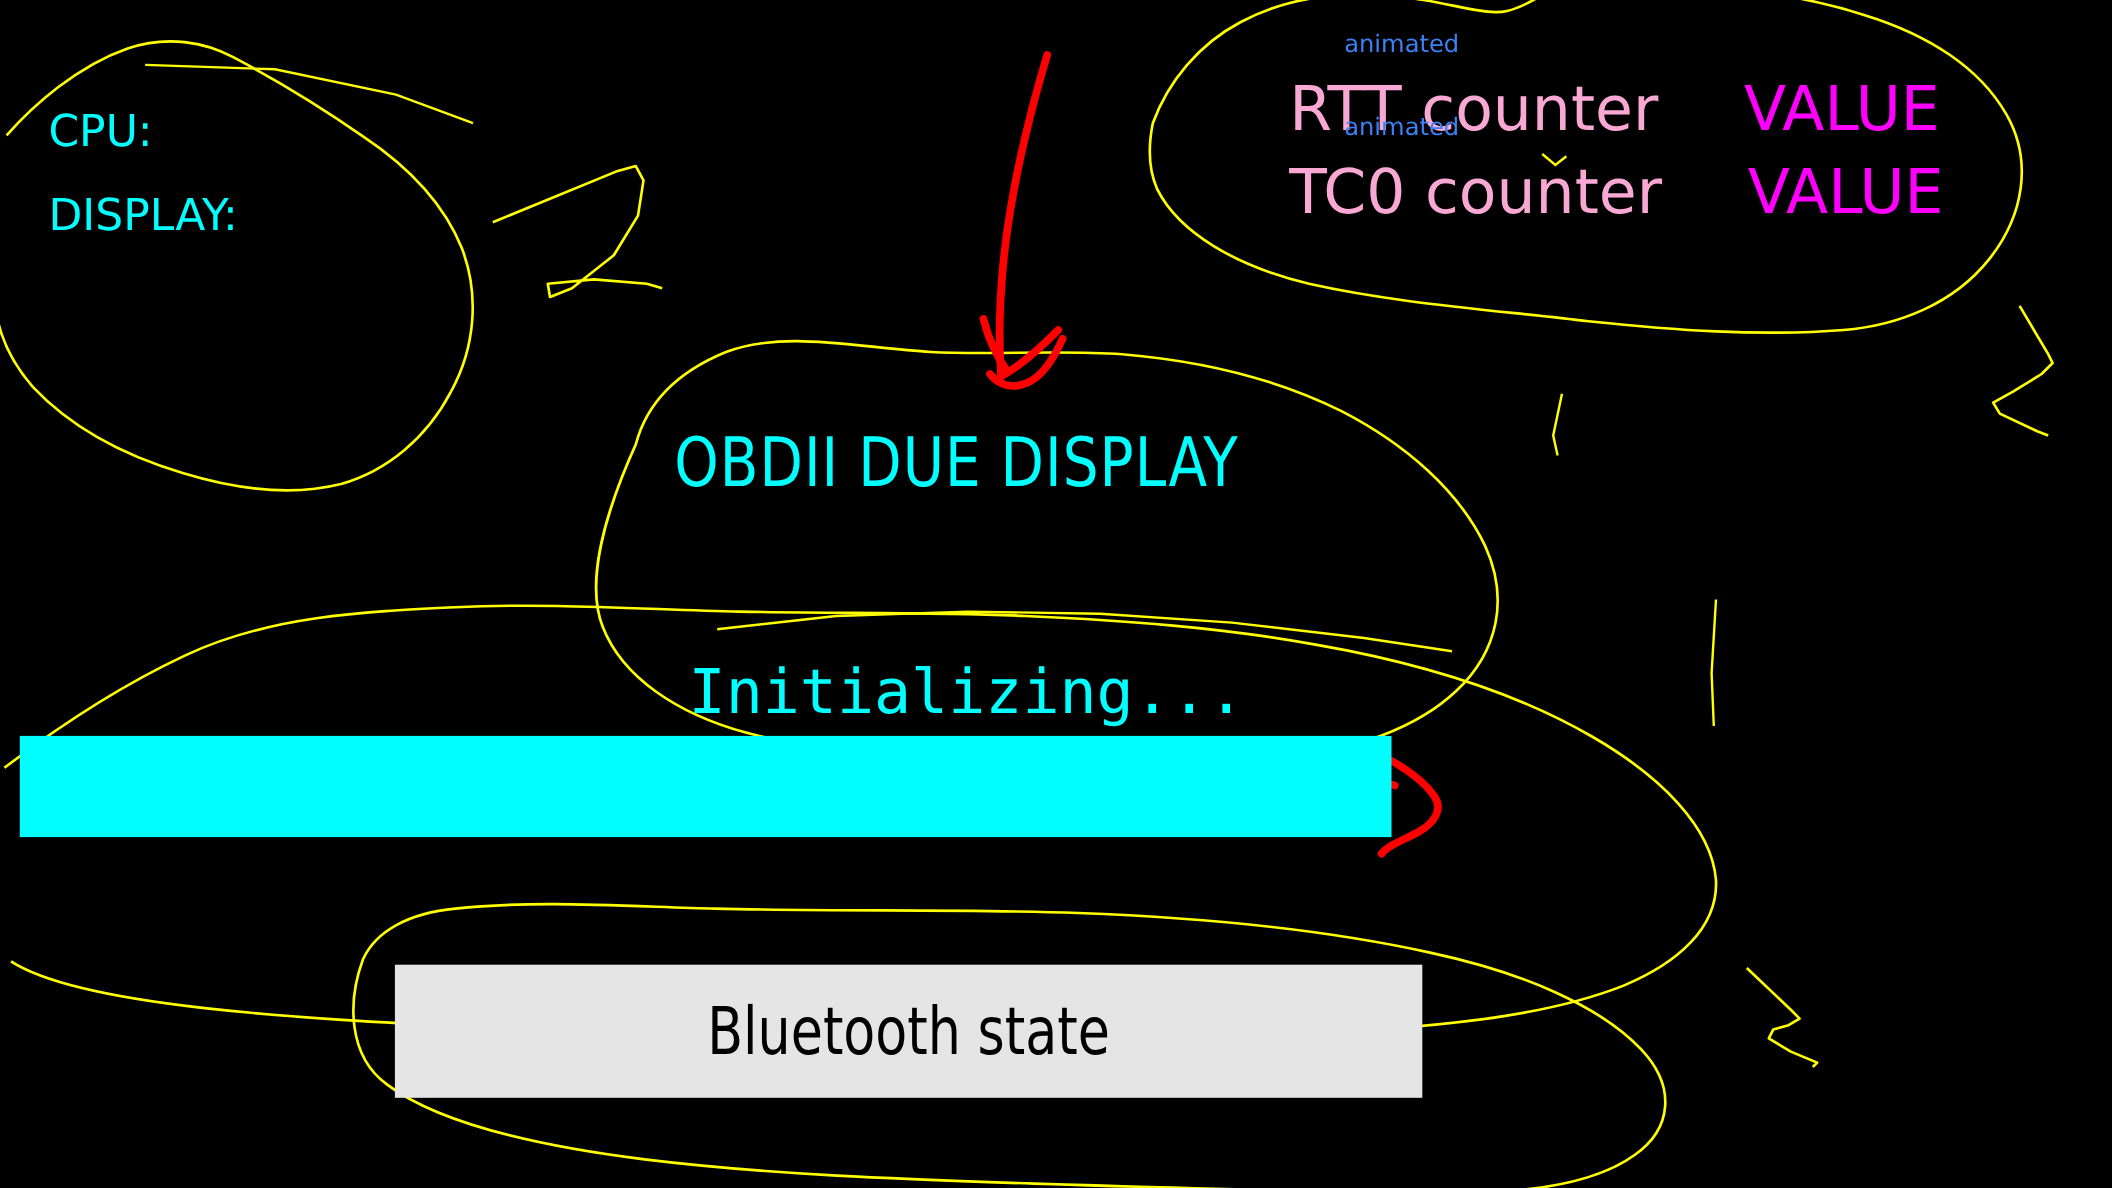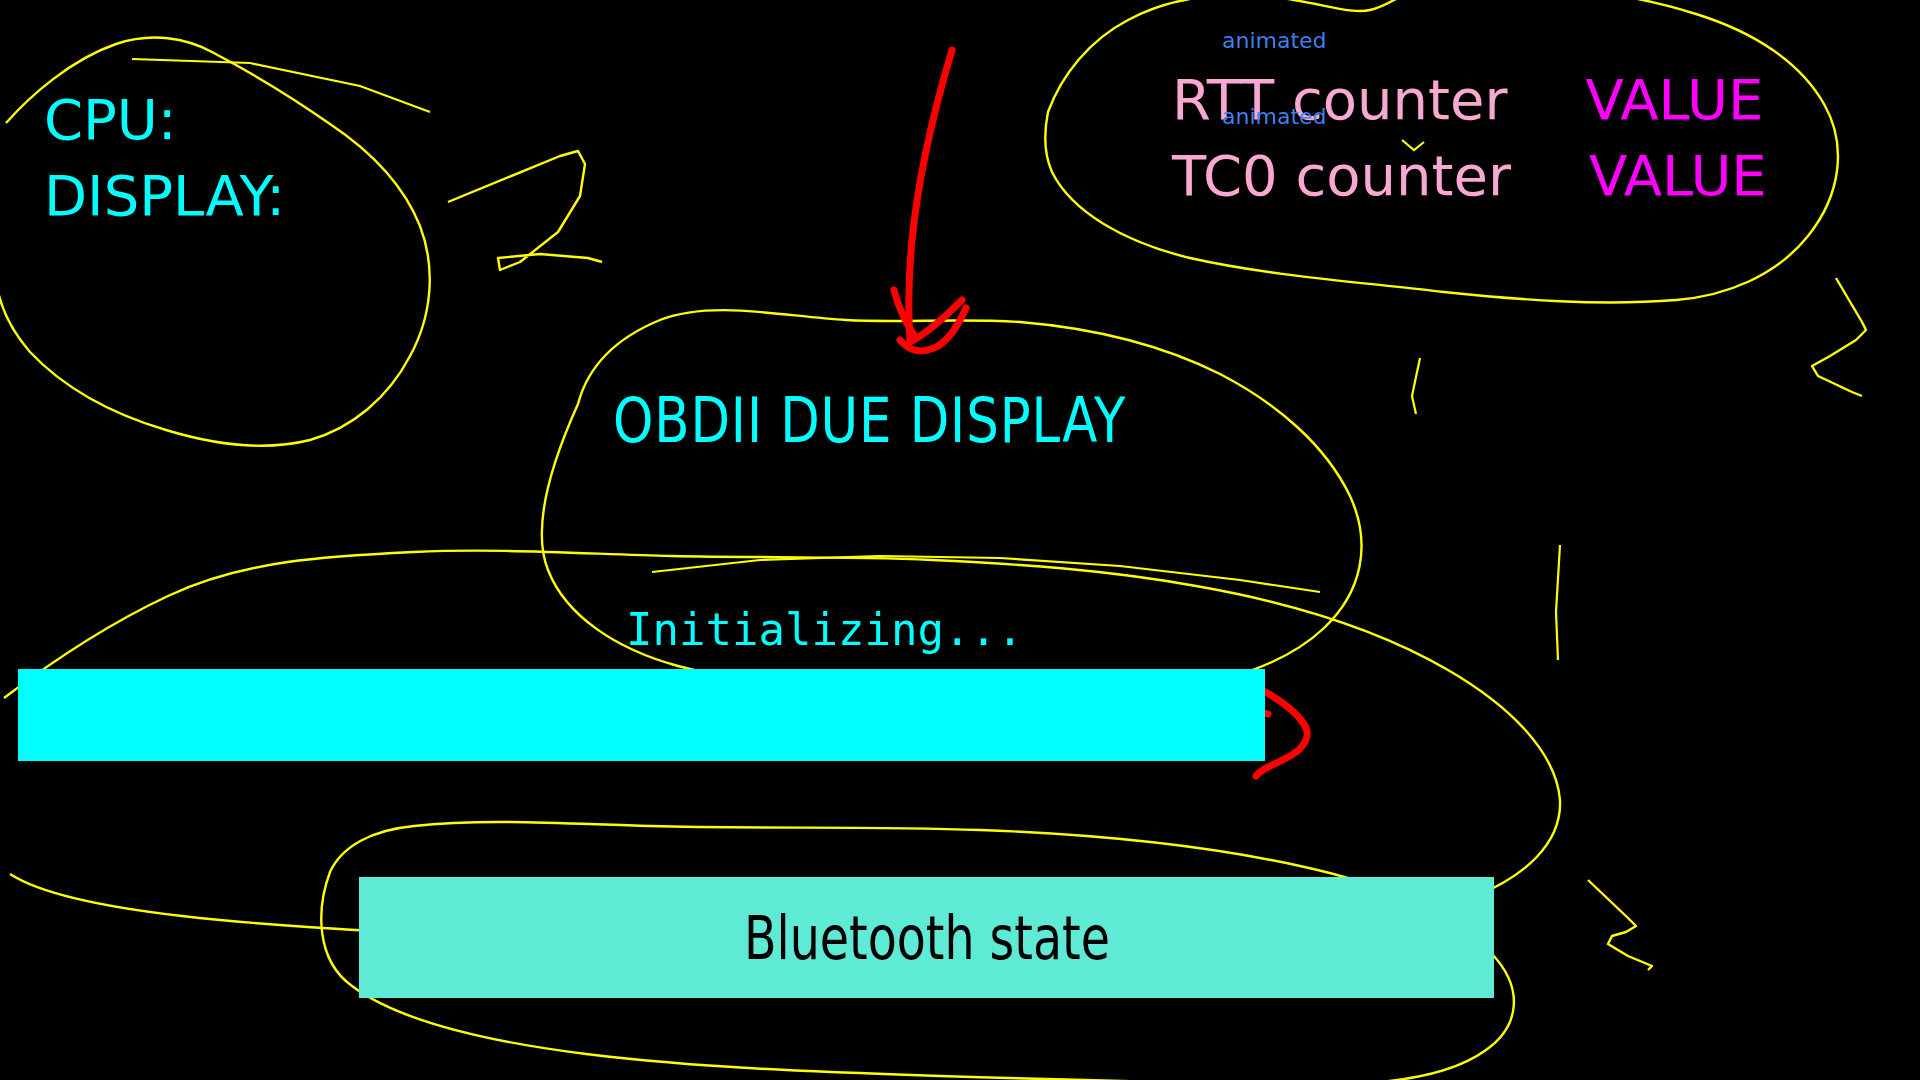--- a/index.html
+++ b/index.html
@@ -26,21 +26,21 @@
     height: 1080px;
     pointer-events: none;
   }
 
   
   #stats-block {
     left: 44px;
     top: 82px;
     color: #00ffff;
     font-family: "DejaVu Sans", sans-serif;
-    font-size: 56px;
+    font-size: 40px;
     line-height: 76px;
     white-space: nowrap;
   }
   #stats-block .stat-line { display: block; }
 
   
   #counters-block {
     left: 1172px;
     top: 62px;
     color: #00ffff;
@@ -83,39 +83,39 @@
     transform: scaleX(0.92);
     transform-origin: left center;
   }
 
   
   #status-text {
     left: 626px;
     top: 604px;
     color: #00ffff;
     font-family: "DejaVu Sans Mono", monospace;
-    font-size: 44px;
+    font-size: 56px;
     line-height: 52px;
     white-space: nowrap;
   }
   #progress-bar {
     left: 18px;
     top: 669px;
     width: 1247px;
     height: 92px;
     background: #00ffff;
   }
 
   
   #bt-bar {
     left: 359px;
     top: 877px;
-    width: 1135px;
+    width: 934px;
     height: 121px;
-    background: #5eead4;
+    background: #e5e5e5;
     display: flex;
     align-items: center;
     justify-content: center;
   }
   #bt-label {
     color: #000000;
     font-family: "Liberation Sans Narrow", "DejaVu Sans Condensed", "DejaVu Sans", sans-serif;
     font-size: 60px;
     line-height: 60px;
     white-space: nowrap;

